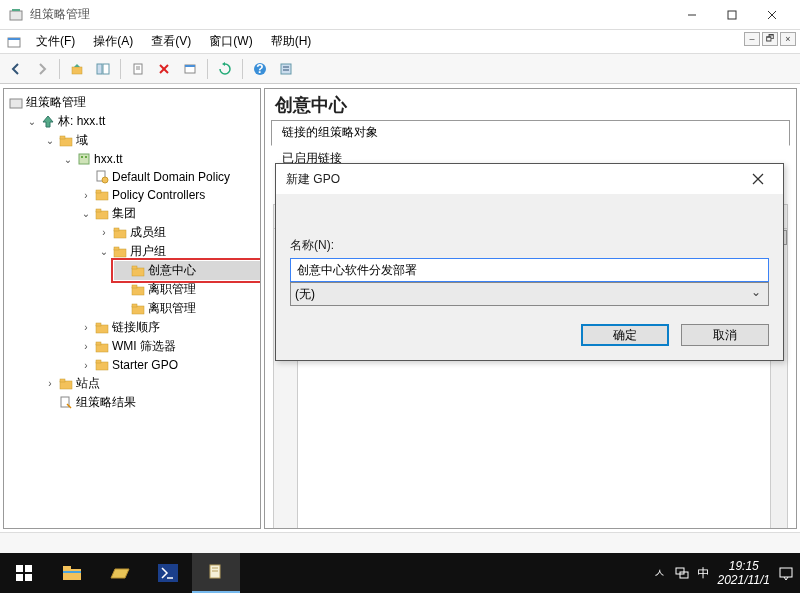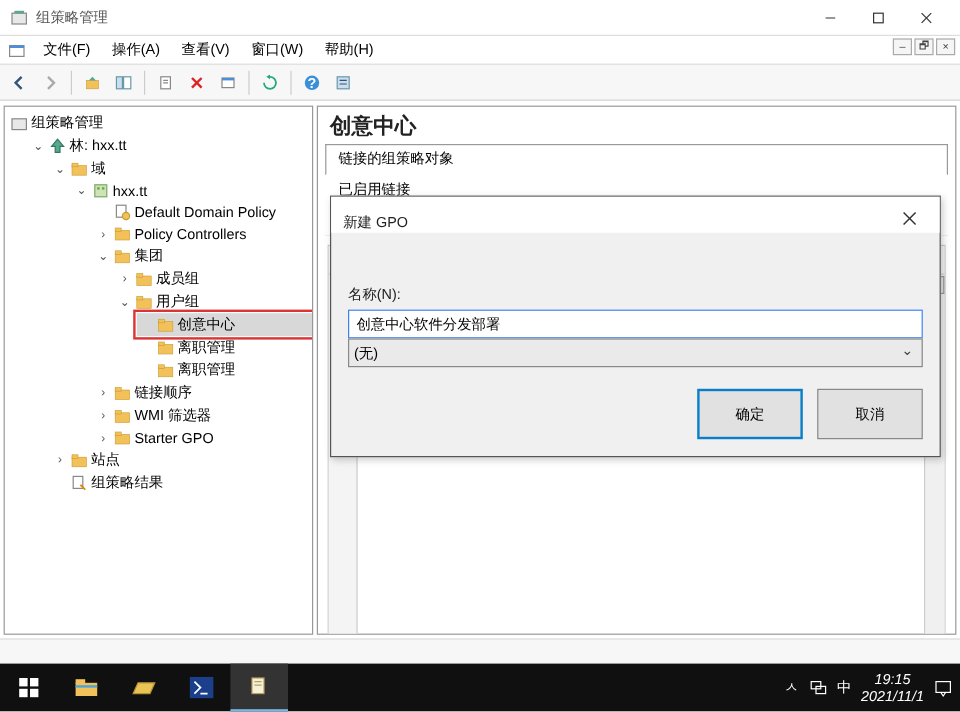--- a/index.html
+++ b/index.html
@@ -47,31 +47,31 @@
 .gside { width: 24px; background: #f4f4f4; border-right: 1px solid #ccc; height: 100%; position:absolute; left:0; top:24px; bottom:17px;}
 .gside .sort { color:#aaa; font-size:11px; text-align:center; padding-top:6px;}
 
 .hscroll { position:absolute; left:24px; right:17px; bottom:0; height:17px; background:#f0f0f0; border-top:1px solid #ccc; display:flex; align-items:center;}
 .hscroll .thumb { width:50px; height:13px; background:#c8c8c8; margin-left:2px; border:1px solid #999;}
 .hscroll .arrow { width:15px; height:15px; background:#e4e4e4; border:1px solid #999; display:flex;align-items:center;justify-content:center;font-size:9px;color:#444;}
 .vscroll { position:absolute; right:0; top:24px; bottom:17px; width:17px; background:#f0f0f0; border-left:1px solid #ccc;}
 .vscroll .arrow { width:15px;height:15px;background:#e4e4e4;border:1px solid #999;display:flex;align-items:center;justify-content:center;font-size:9px;margin:1px;}
 
 .dialog { position:absolute; left:10px; top:74px; right:12px; background:#f0f0f0; border:1px solid #555; box-shadow:2px 2px 6px rgba(0,0,0,.2); }
-.dlg-title { height:30px; display:flex; align-items:flex-end; padding:0 10px; font-size:12px; background:#fff; color:#222;}
+.dlg-title { height:30px; display:flex; align-items:center; padding:0 10px; font-size:12px; background:#fff; color:#222;}
 .dlg-title .sp { flex:1; }
 .dlg-close { width:30px; height:24px; display:flex;align-items:center;justify-content:center;}
 .dlg-body { padding: 10px 14px 4px; margin-top: 27px; }
 .dlg-label { margin: 6px 0 4px; color:#222; }
 .dlg-input { width:100%; height:24px; border:1px solid #3b82f6; padding:0 6px; outline:none; background:#fff;}
 .dlg-select { width:100%; height:24px; border:1px solid #888; background:#eaeaea; padding:0 4px; appearance:none; position:relative;}
 .dlg-select-wrap { position:relative; }
 .dlg-select-wrap::after { content:"⌄"; position:absolute; right:8px; top:3px; color:#444; pointer-events:none; font-size:12px;}
 .dlg-btns { display:flex; justify-content:flex-end; gap:12px; padding:14px; }
-.dlg-btn { min-width:88px; height:42px; border:1px solid #888; background:#e1e1e1; }
+.dlg-btn { min-width:88px; height:22px; border:1px solid #888; background:#e1e1e1; }
 .dlg-btn.primary { border:2px solid #0a7fc9; background:#e1e1e1; }
 
 .taskbar { position:absolute; left:0; right:0; bottom:0; height:40px; background:#101010; display:flex; align-items:center; }
 .taskbtn { width:48px; height:40px; display:flex; align-items:center; justify-content:center; }
 .taskbtn.active { background:#333; border-bottom:2px solid #76b9ed;}
 .tray { margin-left:auto; display:flex; align-items:center; gap:8px; color:#fff; padding-right:6px; }
 .tray .clock { text-align:center; line-height:1.2; font-size:11px;font-style:italic; }
 .tray .ic { color:#fff; font-size:12px; }
 
 .folder-ic { fill:#f3c15a; stroke:#c89a2e; stroke-width:.5; }

